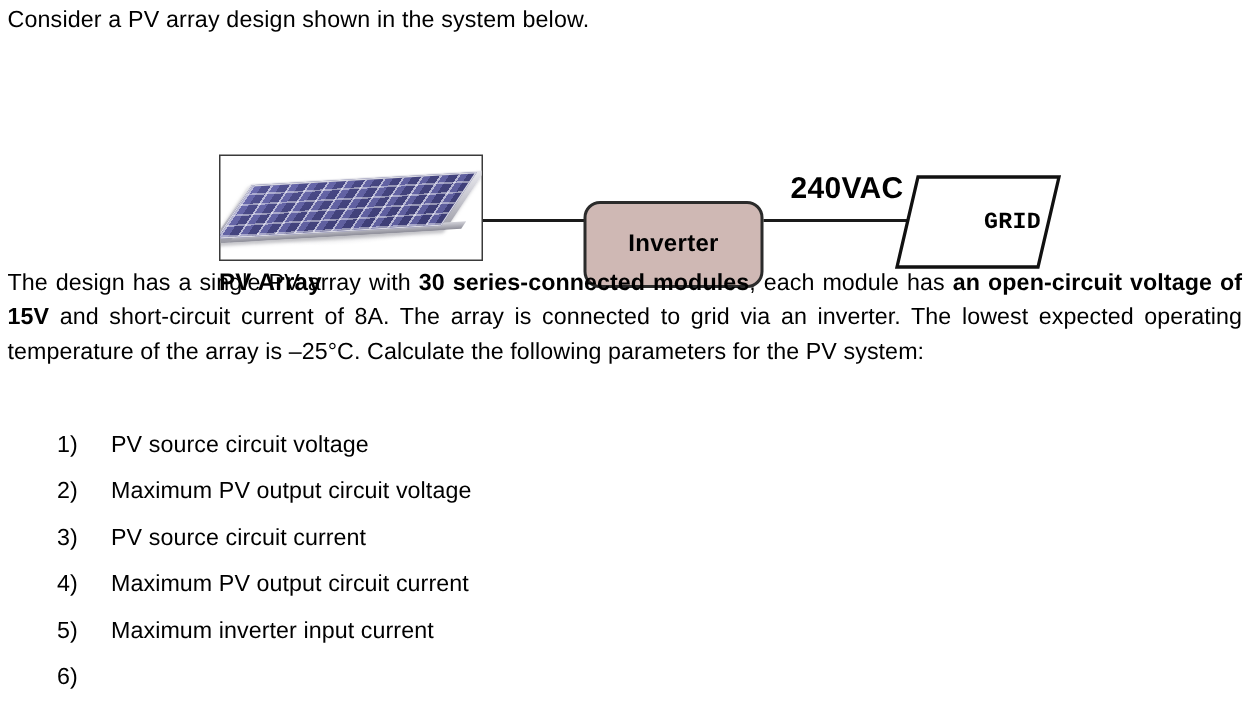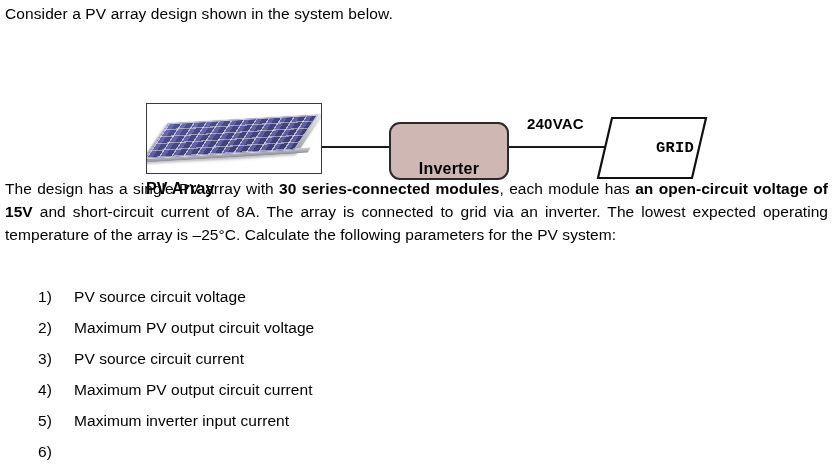--- a/index.html
+++ b/index.html
@@ -123,40 +123,40 @@
     position: absolute;
     background: #1a1a1a;
     height: 2.4px;
   }
   .wire-pv-inv { left: 322px; top: 100px; width: 68px; }
   .wire-inv-grid { left: 509px; top: 100px; width: 108px; }
 
   .inverter-box {
     position: absolute;
     left: 389px;
-    top: 76px;
+    top: 88px;
     width: 120px;
     height: 58px;
     background: #cfb8b4;
     border: 2px solid #2b2b2b;
     border-radius: 11px;
     box-sizing: border-box;
     display: flex;
-    align-items: flex-end;
+    align-items: center;
     justify-content: center;
     font-size: 16px;
     font-weight: bold;
     letter-spacing: 0.2px;
   }
 
   .vac-label {
     position: absolute;
     left: 527px;
     top: 69px;
-    font-size: 15px;
+    font-size: 20px;
     font-weight: bold;
     letter-spacing: 0.2px;
   }
 
   .grid-shape {
     position: absolute;
     left: 596px;
     top: 70px;
     width: 112px;
     height: 64px;

